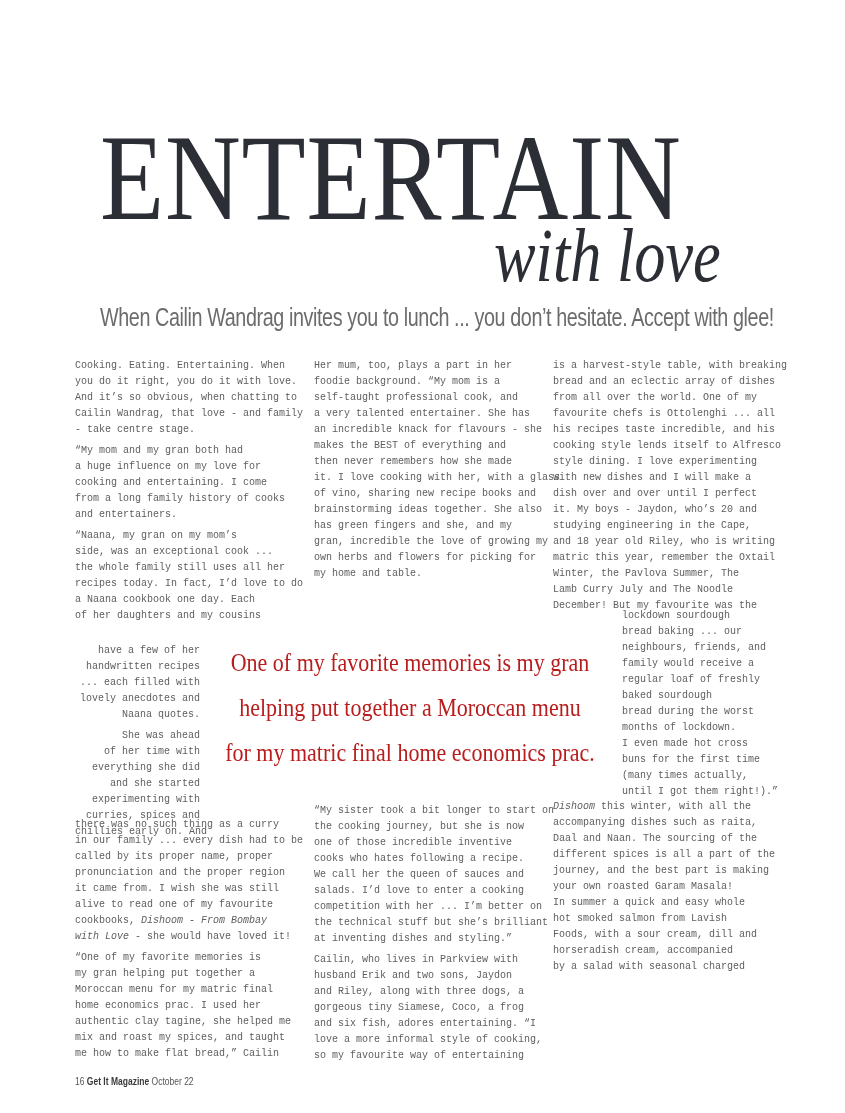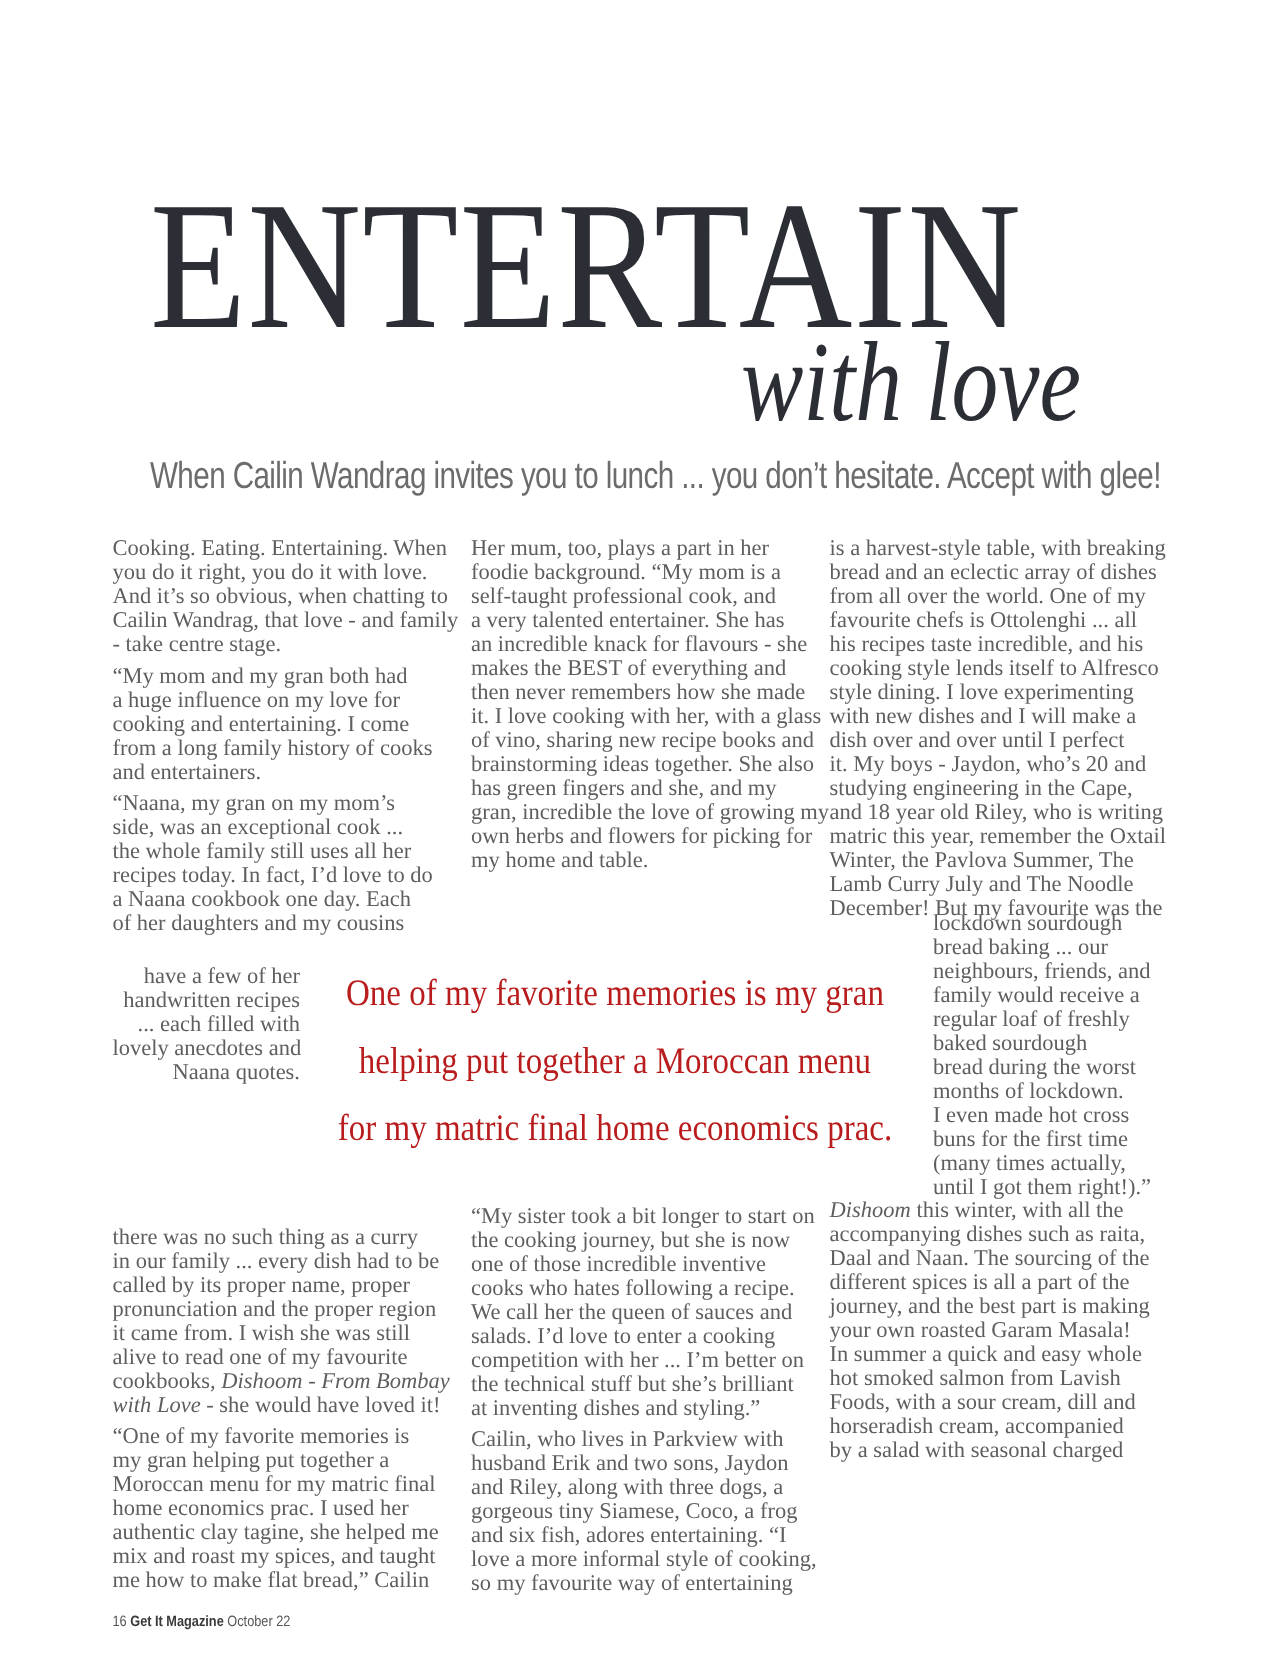--- a/index.html
+++ b/index.html
@@ -20,21 +20,21 @@
     }
     .standfirst {
       position: absolute; left: 100px; top: 301px; width: 700px;
       font-family: "Liberation Sans", sans-serif; font-size: 25px; line-height: 32px;
       color: #6c6c6e; white-space: nowrap; letter-spacing: -0.5px;
       transform: scaleX(0.79); transform-origin: left top;
     }
 
     .col {
       position: absolute;
-      font-family: Liberation Serif, serif; font-size: 15px; line-height: 16px;
+      font-family: Liberation Mono, monospace; font-size: 10px; line-height: 16px;
       color: #5e5e60; font-weight: 300;
     }
     .col p { margin: 0 0 5px 0; }
     .col .ln { display: block; white-space: nowrap; }
     .col em { font-style: italic; }
 
     .c1a { left: 75px; top: 358px; width: 225px; }
     .c1b { left: 75px; top: 643px; width: 125px; text-align: right; }
     .c1c { left: 75px; top: 817px; width: 225px; }
     .c2a { left: 314px; top: 358px; width: 230px; }
@@ -90,20 +90,29 @@
         <span class="ln">of her daughters and my cousins</span>
       </p>
   </div>
   <div class="col c1b">
     <p>
         <span class="ln">have a few of her</span>
         <span class="ln">handwritten recipes</span>
         <span class="ln">... each filled with</span>
         <span class="ln">lovely anecdotes and</span>
         <span class="ln">Naana quotes.</span>
+      </p>
+    <p>
+        <span class="ln">She was ahead</span>
+        <span class="ln">of her time with</span>
+        <span class="ln">everything she did</span>
+        <span class="ln">and she started</span>
+        <span class="ln">experimenting with</span>
+        <span class="ln">curries, spices and</span>
+        <span class="ln">chillies early on. And</span>
       </p>
   </div>
   <div class="col c1c">
     <p>
       <span><span class="ln">there was no such thing as a curry</span><span class="ln">in our family ... every dish had to be</span><span class="ln">called by its proper name, proper</span><span class="ln">pronunciation and the proper region</span><span class="ln">it came from. I wish she was still</span><span class="ln">alive to read one of my favourite</span></span>
       <span class="ln"><span>cookbooks, </span><em>Dishoom - From Bombay</em></span>
       <span class="ln"><em>with Love</em><span> - she would have loved it!</span></span>
     </p>
     <p>
         <span class="ln">“One of my favorite memories is</span>

